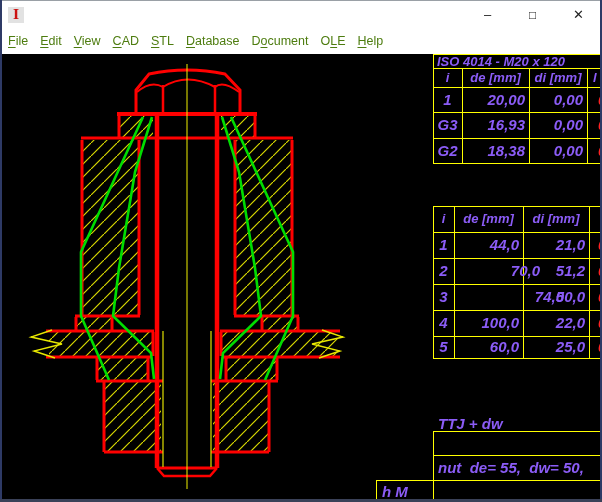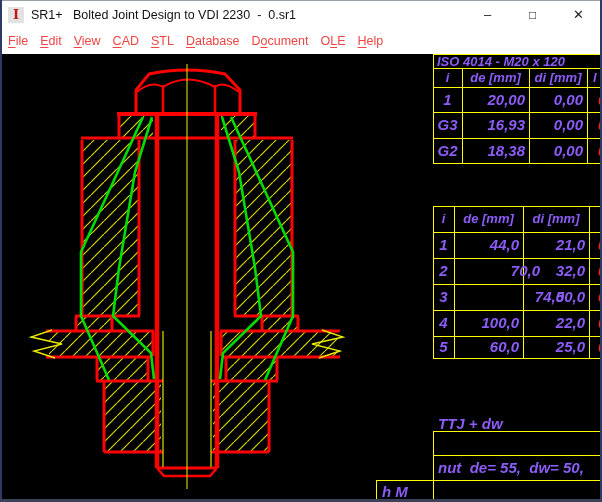--- a/index.html
+++ b/index.html
@@ -9,41 +9,40 @@
   .titlebar{position:absolute;left:0;top:0;width:602px;height:28px;background:#ffffff;
             border-top:1px solid #9aa0a6;box-sizing:border-box;z-index:10;}
   .appicon{position:absolute;left:8px;top:6px;width:16px;height:16px;background:#e2e2e2;
            color:#cc1111;font:bold 13px "DejaVu Serif",serif;text-align:center;line-height:15px;}
   .wtitle{position:absolute;left:31px;top:7px;font-size:12.5px;color:#111;white-space:pre;}
   .winbtn{position:absolute;top:0;width:45px;height:28px;text-align:center;line-height:28px;
           color:#222;font-size:13px;}
   .btn-min{left:465px;}  .btn-max{left:510px;font-size:12px;}  .btn-close{left:556px;}
   .menubar{position:absolute;left:0;top:28px;width:602px;height:26px;background:#ffffff;
            z-index:10;display:flex;align-items:center;padding-left:2px;box-sizing:border-box;}
-  .mitem{font-size:12.5px;color:#ef4444;padding:0 6px;white-space:pre;}
+  .mitem{font-size:12.5px;color:#4d7c0f;padding:0 6px;white-space:pre;}
   .key{text-decoration:underline;text-underline-offset:2px;}
   
   .canvas{position:absolute;left:0;top:54px;width:602px;height:448px;background:#000;z-index:1;}
   svg.draw{position:absolute;left:0;top:0;z-index:2;pointer-events:none;}
   
   .b-side{position:absolute;top:0;width:2px;height:502px;background:#2e3a66;z-index:20;}
   .b-bottom{position:absolute;left:0;bottom:0;width:602px;height:3px;background:#3a4158;z-index:20;}
   
   .gt{position:absolute;color:#8b5cf6;font-style:italic;font-weight:bold;z-index:3;
       font-family:"Liberation Sans",sans-serif;white-space:pre;}
   .fs13{font-size:13px;}  .fs15{font-size:15px;}
   .ctr{text-align:center;}  .rgt{text-align:right;}
   .red{color:#ff2222;}
 </style>
 </head>
 <body>
 
 <div class="titlebar">
   <div class="appicon">I</div>
-  <div class="wtitle">SR1+   Bolted Joint Design to VDI 2230  -  0.sr1</div>
   <div class="winbtn btn-min">–</div>
   <div class="winbtn btn-max">□</div>
   <div class="winbtn btn-close">✕</div>
 </div>
 
 <div class="menubar">
   <span class="mitem"><span></span><span class="key">F</span><span>ile</span></span>
   <span class="mitem"><span></span><span class="key">E</span><span>dit</span></span>
   <span class="mitem"><span></span><span class="key">V</span><span>iew</span></span>
   <span class="mitem"><span></span><span class="key">C</span><span>AD</span></span>
@@ -160,21 +159,21 @@
 <div class="gt fs13 ctr" style="left:454px;top:208px;width:69px;line-height:22px;">de [mm]</div>
 <div class="gt fs13 ctr" style="left:523px;top:208px;width:66px;line-height:22px;">di [mm]</div>
 
 <div class="gt fs15 ctr" style="left:433px;top:233px;width:21px;line-height:24px;">1</div>
 <div class="gt fs15 rgt" style="left:454px;top:233px;width:65px;line-height:24px;">44,0</div>
 <div class="gt fs15 rgt" style="left:523px;top:233px;width:62px;line-height:24px;">21,0</div>
 <div class="gt fs15 red" style="left:598px;top:233px;line-height:24px;">0</div>
 
 <div class="gt fs15 ctr" style="left:433px;top:259px;width:21px;line-height:24px;">2</div>
 <div class="gt fs15 rgt" style="left:454px;top:259px;width:65px;line-height:24px;padding-left:21px;">70,0</div>
-<div class="gt fs15 rgt" style="left:523px;top:259px;width:62px;line-height:24px;">32,0</div>
+<div class="gt fs15 rgt" style="left:523px;top:259px;width:62px;line-height:24px;">51,2</div>
 <div class="gt fs15 red" style="left:598px;top:259px;line-height:24px;">0</div>
 
 <div class="gt fs15 ctr" style="left:433px;top:285px;width:21px;line-height:24px;">3</div>
 <div class="gt fs15 rgt" style="left:454px;top:285px;width:65px;line-height:24px;margin-left:45px;">74,0</div>
 <div class="gt fs15 rgt" style="left:523px;top:285px;width:62px;line-height:24px;">50,0</div>
 <div class="gt fs15 red" style="left:598px;top:285px;line-height:24px;">0</div>
 
 <div class="gt fs15 ctr" style="left:433px;top:311px;width:21px;line-height:24px;">4</div>
 <div class="gt fs15 rgt" style="left:454px;top:311px;width:65px;line-height:24px;">100,0</div>
 <div class="gt fs15 rgt" style="left:523px;top:311px;width:62px;line-height:24px;">22,0</div>

